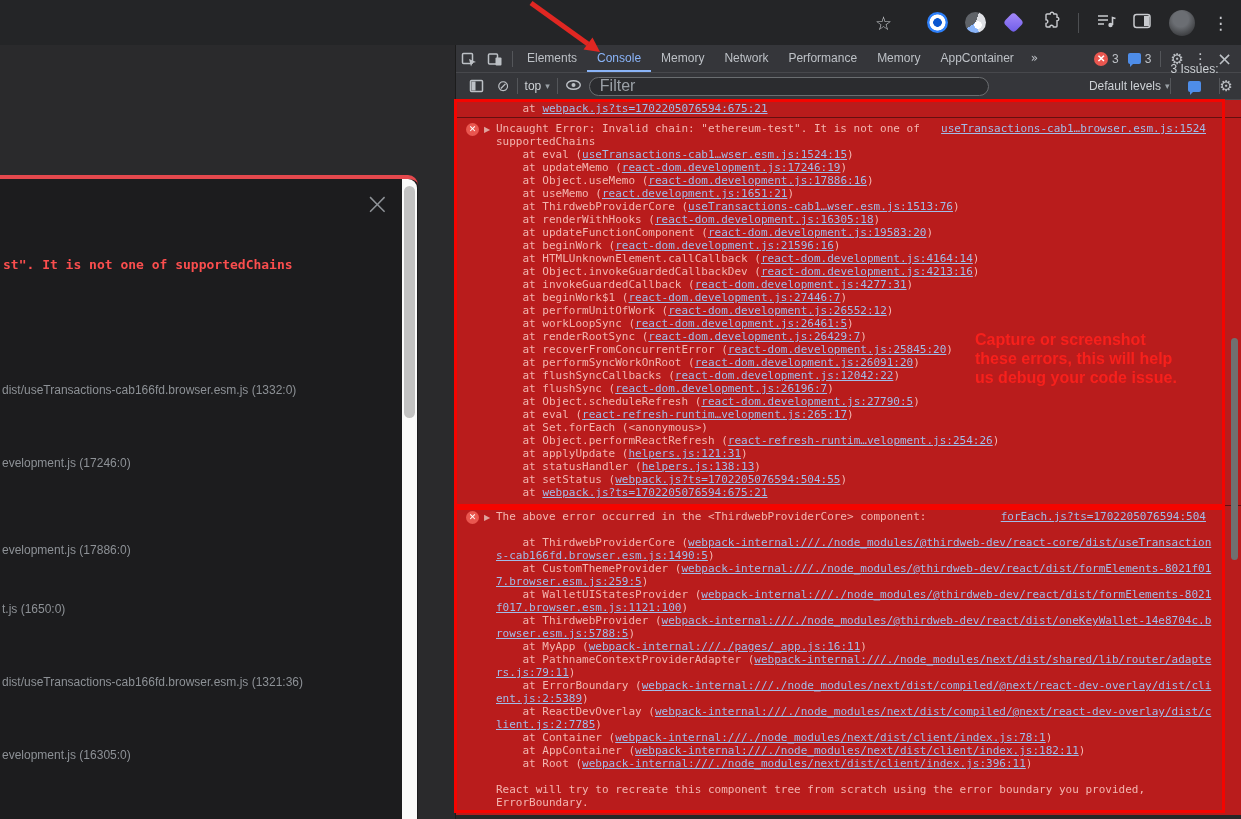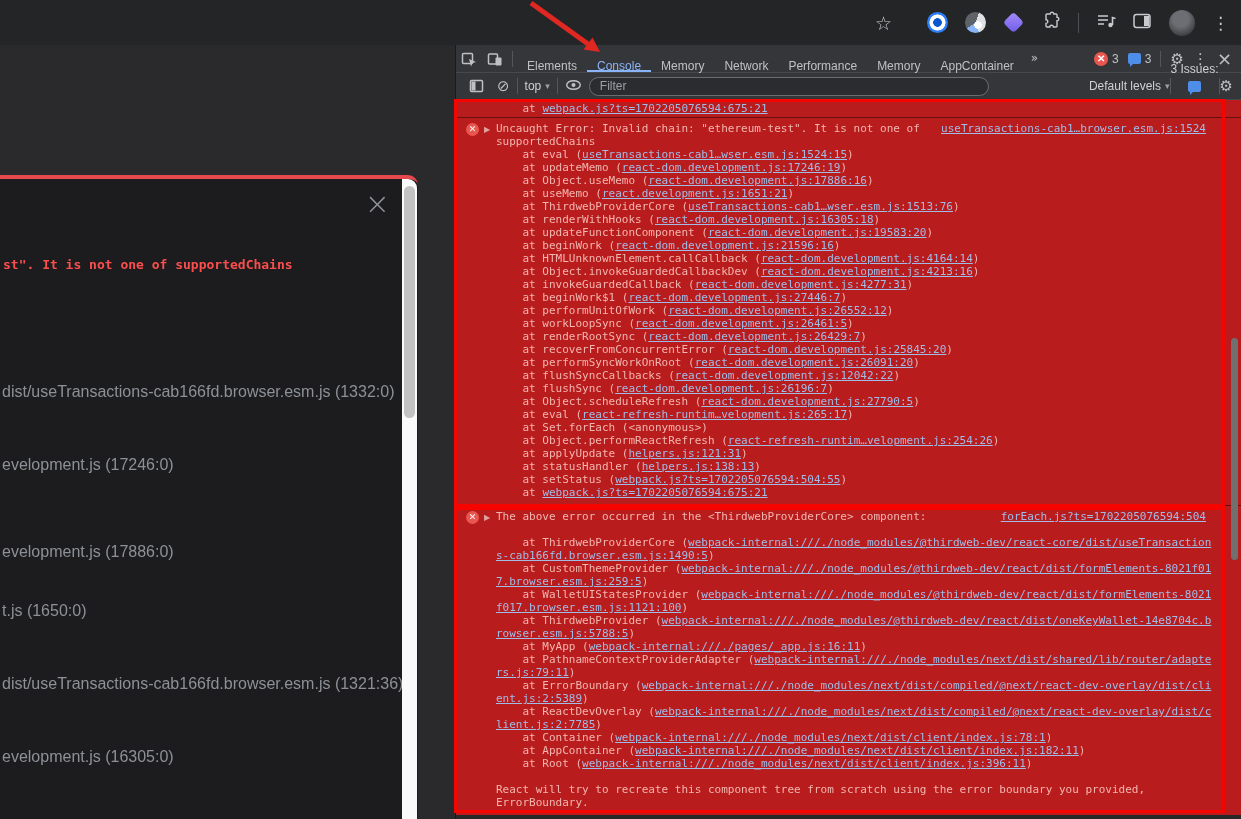--- a/index.html
+++ b/index.html
@@ -25,51 +25,51 @@
   .kebab { font-size:17px; letter-spacing:0; }
 
   
   .page-left { position:absolute; left:0; top:45px; width:455px; height:774px; background:#2a2a2c; }
   .modal { position:absolute; left:0; top:130px; width:418px; height:689px; background:#1c1c1e;
     border-top:4px solid #e5484d; border-top-right-radius:10px; }
   .modal-close { position:absolute; right:28px; top:10px; font-size:30px; font-weight:300;
     color:#8f9398; line-height:30px; font-family:"DejaVu Sans",sans-serif; }
   .modal-msg { position:absolute; left:3px; top:78px; font-family:"DejaVu Sans Mono",monospace;
     font-weight:bold; font-size:13px; color:#fb4e4e; white-space:pre; }
-  .frame { position:absolute; left:2px; font-size:16px; color:#8d9196; white-space:pre; }
+  .frame { position:absolute; left:2px; font-size:12px; color:#8d9196; white-space:pre; }
   .modal-track { position:absolute; left:402px; top:0; width:15px; height:685px; background:#fafafa;
     border-top-right-radius:9px; }
   .modal-thumb { position:absolute; left:2px; top:7px; width:11px; height:232px; background:#c2c2c2;
     border-radius:6px; }
 
   
   .devtools { position:absolute; left:455px; top:45px; width:786px; height:774px; background:#272727;
     border-left:1px solid #1c1c1c; }
   .dt-tabs { height:28px; background:#35363a; border-bottom:1px solid #47484c; display:flex;
     align-items:stretch; font-size:12px; color:#bdc1c6; }
   .dt-icon-btn { width:26px; display:flex; align-items:center; justify-content:center; color:#bdc1c6; }
-  .dt-tab { padding:8px 10px; line-height:27px; white-space:nowrap; }
+  .dt-tab { padding:0 10px; line-height:27px; white-space:nowrap; }
   .dt-tab.active { color:#8ab4f8; box-shadow:inset 0 -2px 0 #8ab4f8; }
   .more-tabs { line-height:26px; padding:0 7px; font-family:"DejaVu Sans",sans-serif; }
   .dt-right { margin-left:auto; display:flex; align-items:center; gap:9px; padding-right:9px; }
   .err-badge { width:14px; height:14px; border-radius:50%; background:#e9564f; color:#fff;
     font-size:10px; line-height:14px; text-align:center; font-weight:bold; }
   .badge-count { font-size:12px; color:#bdc1c6; margin-left:-5px; }
   .bubble { position:relative; width:13px; height:11px; background:#4e8de8; border-radius:2px; }
   .bubble:after { content:""; position:absolute; left:2px; bottom:-3px;
     border:3px solid rgba(0,0,0,0); border-top-color:#4e8de8; border-left-color:#4e8de8; }
   .vsep { width:1px; height:16px; background:#54565a; }
   .glyph-dt { font-family:"DejaVu Sans",sans-serif; color:#bdc1c6; }
 
   .dt-toolbar { height:27px; background:#35363a; border-bottom:1px solid #47484c; display:flex;
     align-items:center; font-size:12px; color:#cdd1d5; gap:7px; padding:0 8px; }
   .dropdown { display:flex; align-items:center; gap:4px; white-space:nowrap; }
   .caret { font-size:9px; color:#9aa0a6; font-family:"DejaVu Sans",sans-serif; }
   .filter { width:400px; height:19px; border:1px solid #6a6d70; border-radius:10px; background:#2b2c2f;
-    color:#cdd1d5; font-size:12px; padding:0 10px; outline:none; font-family:"Liberation Sans",sans-serif; }
+    color:#cdd1d5; font-size:16px; padding:0 10px; outline:none; font-family:"Liberation Sans",sans-serif; }
   .filter::placeholder { color:#9aa0a6; }
   .tb-right { margin-left:auto; display:flex; align-items:center; gap:0; }
   .issues { display:flex; align-items:center; gap:5px; white-space:nowrap;flex-direction:column; }
 
   
   .dt-console { position:absolute; left:0; top:55px; width:786px; height:719px; overflow:hidden;
     background:#272727; font-family:"DejaVu Sans Mono",monospace; }
   .entry { position:relative; background:#b91c1c; }
   .entry + .entry { border-top:1px solid rgba(0,0,0,0.45); }
   .entry.tail { padding:2px 0; }
@@ -237,18 +237,23 @@
           <span class="src">forEach.js?ts=1702205076594:504</span>
           <div class="entry-body"><div class="line"><span>The above error occurred in the &lt;ThirdwebProviderCore&gt; component:</span></div><div class="line"></div><div class="line"><span>    at ThirdwebProviderCore (</span><span class="lnk">webpack-internal:///./node_modules/@thirdweb-dev/react-core/dist/useTransaction</span></div><div class="line"><span class="lnk">s-cab166fd.browser.esm.js:1490:5</span><span>)</span></div><div class="line"><span>    at CustomThemeProvider (</span><span class="lnk">webpack-internal:///./node_modules/@thirdweb-dev/react/dist/formElements-8021f01</span></div><div class="line"><span class="lnk">7.browser.esm.js:259:5</span><span>)</span></div><div class="line"><span>    at WalletUIStatesProvider (</span><span class="lnk">webpack-internal:///./node_modules/@thirdweb-dev/react/dist/formElements-8021</span></div><div class="line"><span class="lnk">f017.browser.esm.js:1121:100</span><span>)</span></div><div class="line"><span>    at ThirdwebProvider (</span><span class="lnk">webpack-internal:///./node_modules/@thirdweb-dev/react/dist/oneKeyWallet-14e8704c.b</span></div><div class="line"><span class="lnk">rowser.esm.js:5788:5</span><span>)</span></div><div class="line"><span>    at MyApp (</span><span class="lnk">webpack-internal:///./pages/_app.js:16:11</span><span>)</span></div><div class="line"><span>    at PathnameContextProviderAdapter (</span><span class="lnk">webpack-internal:///./node_modules/next/dist/shared/lib/router/adapte</span></div><div class="line"><span class="lnk">rs.js:79:11</span><span>)</span></div><div class="line"><span>    at ErrorBoundary (</span><span class="lnk">webpack-internal:///./node_modules/next/dist/compiled/@next/react-dev-overlay/dist/cli</span></div><div class="line"><span class="lnk">ent.js:2:5389</span><span>)</span></div><div class="line"><span>    at ReactDevOverlay (</span><span class="lnk">webpack-internal:///./node_modules/next/dist/compiled/@next/react-dev-overlay/dist/c</span></div><div class="line"><span class="lnk">lient.js:2:7785</span><span>)</span></div><div class="line"><span>    at Container (</span><span class="lnk">webpack-internal:///./node_modules/next/dist/client/index.js:78:1</span><span>)</span></div><div class="line"><span>    at AppContainer (</span><span class="lnk">webpack-internal:///./node_modules/next/dist/client/index.js:182:11</span><span>)</span></div><div class="line"><span>    at Root (</span><span class="lnk">webpack-internal:///./node_modules/next/dist/client/index.js:396:11</span><span>)</span></div><div class="line"></div><div class="line"><span>React will try to recreate this component tree from scratch using the error boundary you provided,</span></div><div class="line"><span>ErrorBoundary.</span></div></div>
         </div>
       </div>
   </div>
 
   <div class="dt-scroll-thumb"></div>
 
   <div class="anno-box box1"></div>
   <div class="anno-box box2"></div>
+  <div class="anno-note">
+    <div>Capture or screenshot</div>
+    <div>these errors, this will help</div>
+    <div>us debug your code issue.</div>
+  </div>
   <svg class="arrow-svg" width="1241" height="819">
     <line x1="531" y1="3" x2="588" y2="44" stroke="#e02722" stroke-width="5"></line>
     <polygon points="600,52 583.5,49.5 592.5,37.5" fill="#e02722"></polygon>
   </svg>
 
 </div>
 
 </body></html>

